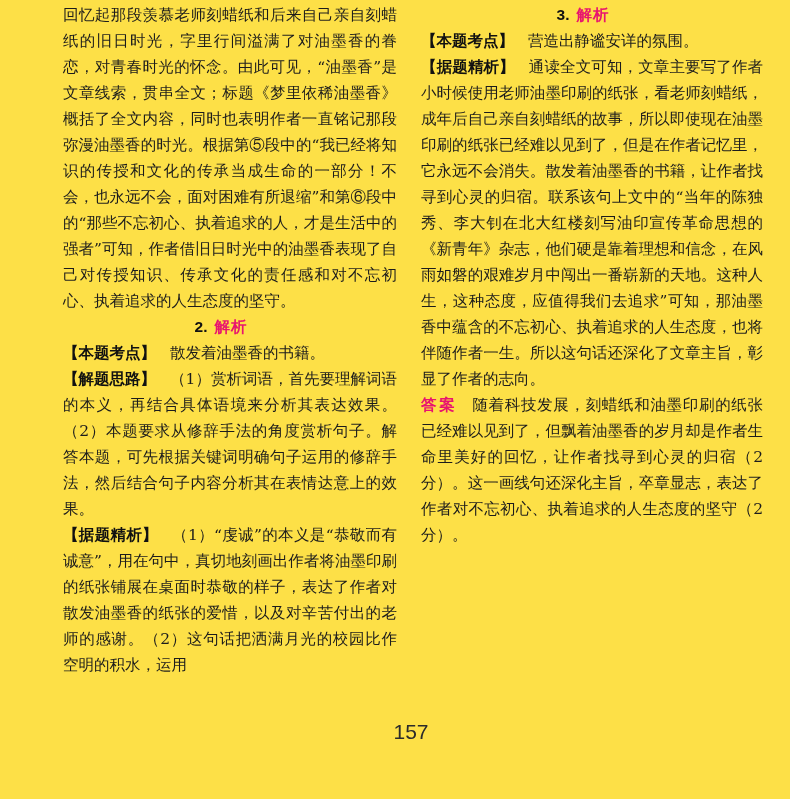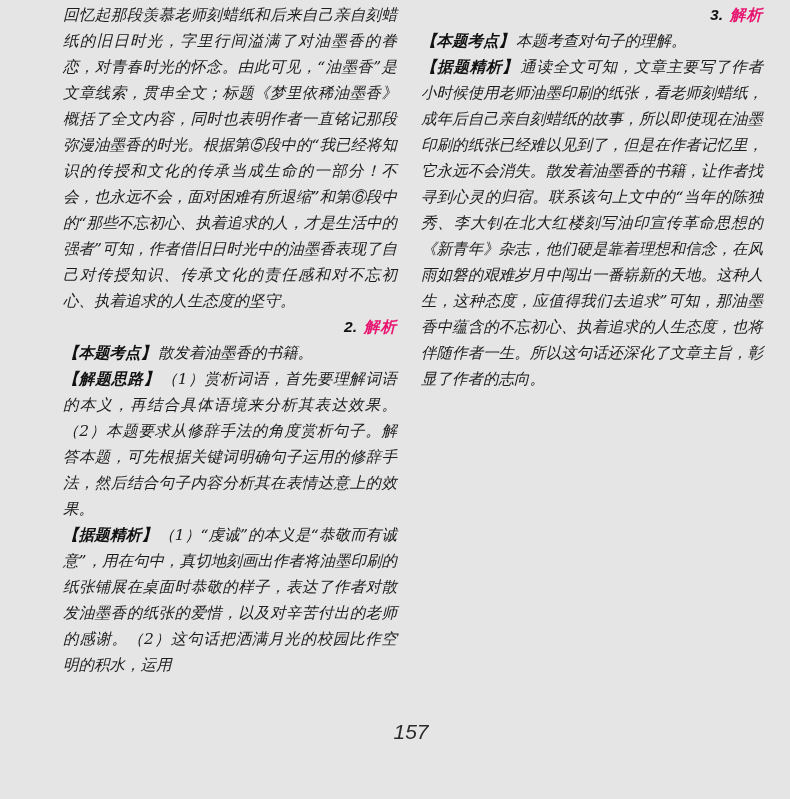--- a/index.html
+++ b/index.html
@@ -1,51 +1,50 @@
 <!DOCTYPE html>
 <html style="--accent: #e8146f; --ink: #1c1c1c;"><head>
 <meta charset="utf-8">
 <style>
   :root { --accent: #e8146f; --ink: #1c1c1c; }
   html, body { margin: 0; padding: 0; background: #ffffff; }
   .page {
     position: relative;
     width: 790px;
     height: 799px;
-    background: #e5e5e5;
+    background: #fde047;
     font-family: "DejaVu Serif", serif;
     color: var(--ink);
     font-size: 15.5px;
     line-height: 26px;
     overflow: hidden;
-    font-style: italic;
   }
   .col { position: absolute; top: 2px; text-align: justify; }
   .col-left  { left: 45px;  width: 352px; }
   .col-right { left: 403px; width: 360px; }
   .col p { margin: 0; padding-left: 18px; }
   
-  p.item-header { padding-left: 0; text-align: right; }
+  p.item-header { padding-left: 0; text-align: center; }
   .num {
     font-family: "Liberation Sans", sans-serif;
     font-weight: bold;
     color: #111;
     margin-right: 7px;
   }
   .jiexi {
     font-family: "Liberation Sans", sans-serif;
     font-weight: bold;
     color: var(--accent);
     letter-spacing: 1px;
   }
   .tag {
     font-family: "Liberation Sans", sans-serif;
     font-weight: bold;
     color: #111;
-    margin-right: 2px;
+    margin-right: 14px;
   }
   .ans-label {
     font-family: "Liberation Sans", sans-serif;
     font-weight: bold;
     color: var(--accent);
     margin-right: 15px;
     letter-spacing: 2px;
   }
   .kai { font-family: "DejaVu Serif", serif; }
   .song { font-family: "DejaVu Serif", serif; }
@@ -82,22 +81,25 @@
     <p>
       <span class="tag">【据题精析】</span><span class="kai">（1）“虔诚”的本义是“恭敬而有诚意”，用在句中，真切地刻画出作者将油墨印刷的纸张铺展在桌面时恭敬的样子，表达了作者对散发油墨香的纸张的爱惜，以及对辛苦付出的老师的感谢。（2）这句话把洒满月光的校园比作空明的积水，运用</span>
     </p>
   </div>
 
   <div class="col col-right">
     <p class="item-header">
       <span class="num">3.</span><span class="jiexi">解析</span>
     </p>
     <p>
-      <span class="tag">【本题考点】</span><span class="song">本题考查对句子的理解。</span>
+      <span class="tag">【本题考点】</span><span class="song">营造出静谧安详的氛围。</span>
     </p>
     <p>
       <span class="tag">【据题精析】</span><span class="kai">通读全文可知，文章主要写了作者小时候使用老师油墨印刷的纸张，看老师刻蜡纸，成年后自己亲自刻蜡纸的故事，所以即使现在油墨印刷的纸张已经难以见到了，但是在作者记忆里，它永远不会消失。散发着油墨香的书籍，让作者找寻到心灵的归宿。联系该句上文中的“当年的陈独秀、李大钊在北大红楼刻写油印宣传革命思想的《新青年》杂志，他们硬是靠着理想和信念，在风雨如磐的艰难岁月中闯出一番崭新的天地。这种人生，这种态度，应值得我们去追求”可知，那油墨香中蕴含的不忘初心、执着追求的人生态度，也将伴随作者一生。所以这句话还深化了文章主旨，彰显了作者的志向。</span>
+    </p>
+    <p>
+      <span class="ans-label">答案</span><span class="song">随着科技发展，刻蜡纸和油墨印刷的纸张已经难以见到了，但飘着油墨香的岁月却是作者生命里美好的回忆，让作者找寻到心灵的归宿（2 分）。这一画线句还深化主旨，卒章显志，表达了作者对不忘初心、执着追求的人生态度的坚守（2 分）。</span>
     </p>
   </div>
 
   <div class="footer">157</div>
 
 </div>
 
 </body></html>

